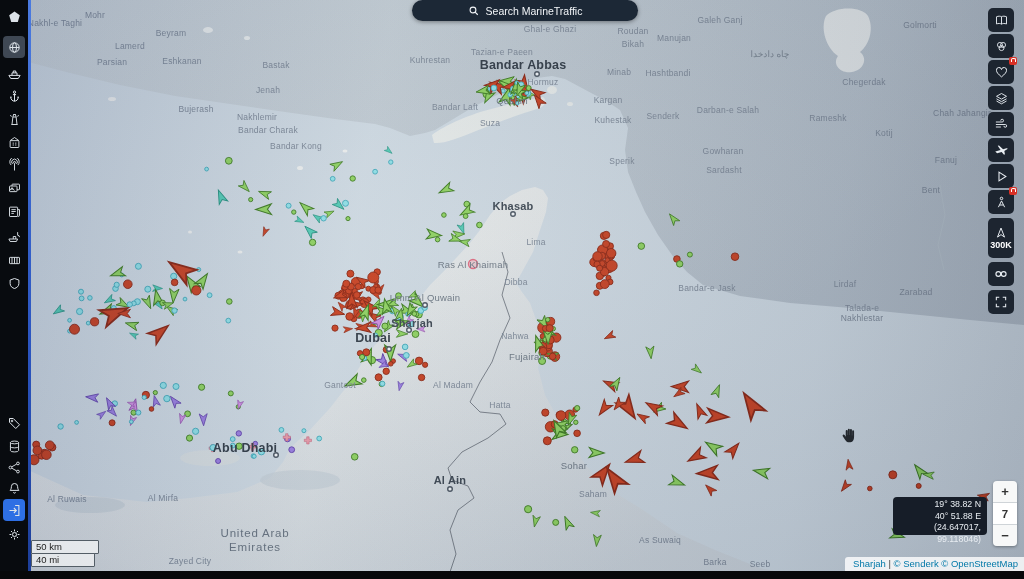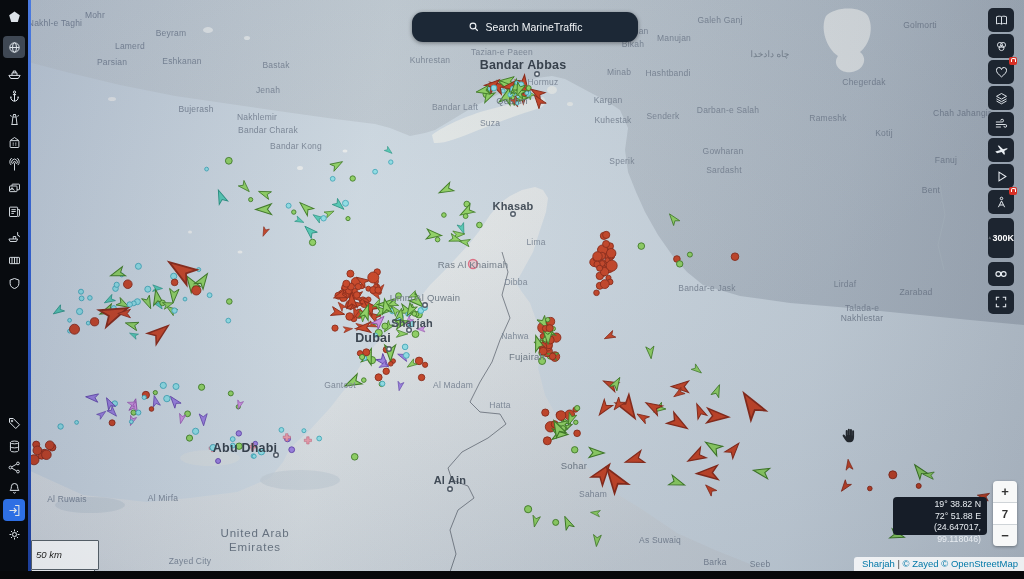--- a/index.html
+++ b/index.html
@@ -27,50 +27,50 @@
   .edge-strip{position:absolute;left:28px;top:0;width:3px;height:571px;z-index:11;
     background:linear-gradient(180deg,#4a7ae0,#2b55c0 60%,#1d3f9a);}
   .sb-btn{position:absolute;left:3px;width:22px;height:22px;border-radius:4px;
     display:flex;align-items:center;justify-content:center;color:#dde3e9;}
   .sb-btn.active{background:#3f4854;}
   .sb-btn.highlight{background:#2e6fe4;}
   .ic{display:block;}
   
   .rc-btn{position:absolute;left:988px;width:26px;height:24px;background:#1d2530;
     border-radius:5px;color:#e8edf2;display:flex;align-items:center;justify-content:center;z-index:10;}
-  .rc-tall{height:40px;flex-direction:row;gap:1px;}
+  .rc-tall{height:40px;flex-direction:column;gap:1px;}
   .rc-count{font-size:9px;font-weight:bold;color:#fff;line-height:9px;}
   .lock-badge{position:absolute;top:-3px;right:-3px;width:8px;height:8px;background:#d93025;
     border-radius:2px;display:flex;align-items:center;justify-content:center;}
   .lock-badge::after{content:"";width:3px;height:3px;border:1px solid #fff;border-bottom:none;
     border-radius:2px 2px 0 0;margin-bottom:2px;}
   
   .zoomctl{position:absolute;left:993px;top:481px;width:24px;z-index:10;
     border-radius:4px;overflow:hidden;box-shadow:0 1px 3px rgba(0,0,0,.35);}
   .zoom-btn{width:24px;height:21px;background:#f7f8f8;color:#333;font-size:13px;font-weight:bold;
     display:flex;align-items:center;justify-content:center;border-bottom:1px solid #cfd4d8;}
   .zoom-level{width:24px;height:21px;background:#fff;color:#333;font-size:11.5px;font-weight:bold;
     display:flex;align-items:center;justify-content:center;border-bottom:1px solid #cfd4d8;}
   .zoom-btn:last-child{border-bottom:none;}
   
   .coords{position:absolute;left:893px;top:497px;width:94px;height:38px;background:#161d28;
     border-radius:4px;color:#e8edf2;font-size:8.8px;line-height:11.5px;text-align:right;
     padding:2px 6px;box-sizing:border-box;z-index:10;}
   
   .scale{position:absolute;left:31px;top:540px;z-index:10;font-size:9.5px;color:#222;}
   .scale-line{background:rgba(255,255,255,.6);border:1.5px solid #535d66;border-radius:1px;
-    padding:8px 4px;height:12px;line-height:12px;margin-bottom:-1.5px;font-style:italic;}
+    padding:0 4px;height:12px;line-height:12px;margin-bottom:-1.5px;}
   .scale-line.metric{width:58px;}
   .scale-line.imperial{width:54px;}
   
   .attribution{position:absolute;right:0;bottom:8px;background:rgba(255,255,255,.8);
     border-radius:3px 0 0 0;padding:1px 6px 2px 8px;font-size:9.5px;color:#444;z-index:9;white-space:nowrap;}
   .attribution .lnk{color:#0078A8;}
   
-  .search-pill{position:absolute;left:412px;top:12px;width:226px;height:30px;background:#1c2836;
+  .search-pill{position:absolute;left:412px;top:0;width:226px;height:21px;background:#1c2836;
     border-radius:11px;display:flex;align-items:center;justify-content:center;gap:6px;z-index:10;
     color:#f2f5f8;font-size:10.5px;box-shadow:0 1px 4px rgba(0,0,0,.4);}
   .bezel{position:absolute;left:0;bottom:0;width:1024px;height:8px;background:#07080a;z-index:15;}
   .hidden-defs{position:absolute;width:0;height:0;overflow:hidden;}
 </style>
 </head>
 <body>
 
 <svg class="hidden-defs" aria-hidden="true">
   <defs>
@@ -909,25 +909,25 @@
     </div>
 
   <div class="zoomctl">
     <div class="zoom-btn">+</div>
     <div class="zoom-level">7</div>
     <div class="zoom-btn">−</div>
   </div>
 
   <div class="coords">
     <div>19° 38.82 N</div>
-    <div>72° 51.88 E</div>
+    <div>40° 51.88 E</div>
     <div>(24.647017, 99.118046)</div>
   </div>
 
   <div class="scale">
     <div class="scale-line metric">50 km</div>
     <div class="scale-line imperial">40 mi</div>
   </div>
 
-  <div class="attribution" id="attribution"><span class="lnk">Sharjah</span><span> | </span><span class="lnk">© Zayed</span><span> </span><span class="lnk">© OpenStreetMap</span></div>
+  <div class="attribution" id="attribution"><span class="lnk">Sharjah</span><span> | </span><span class="lnk">© Senderk</span><span> </span><span class="lnk">© OpenStreetMap</span></div>
 
   <div class="bezel"></div>
 </div>
 
 </body></html>

